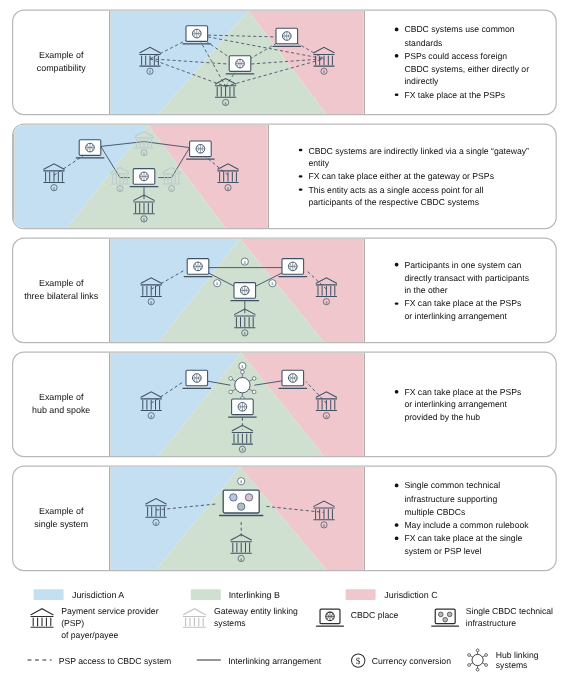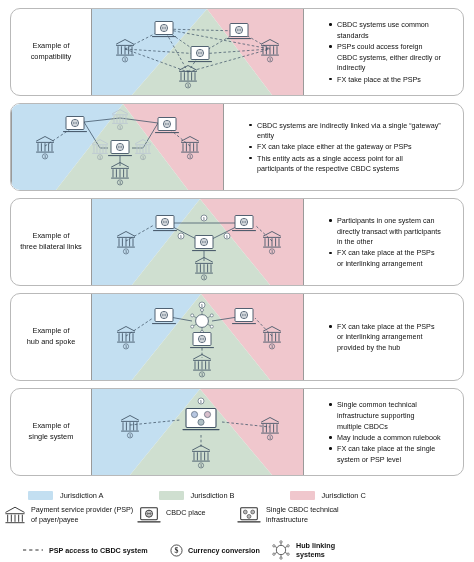--- a/index.html
+++ b/index.html
@@ -55,31 +55,31 @@
     display:flex;align-items:flex-end;padding-left:28px;box-sizing:border-box;
     font-size:7.4px;
     gap:28px;
   }
   .lc-item{display:flex;align-items:center;margin-right:27px;}
   .lc-swatch{width:25px;height:9px;margin-right:7px;border-radius:1px;}
   .lc-label{color:#111;}
 
   .legend-icons{
     position:absolute;left:0;top:503px;width:474px;height:32px;
-    display:flex;align-items:flex-start;padding-left:4px;box-sizing:border-box;
+    display:flex;align-items:flex-start;padding-left:24px;box-sizing:border-box;
   }
   .li-item{display:flex;align-items:flex-start;}
   .li-glyph{flex:0 0 auto;margin-right:5px;margin-top:1px;}
   .li-label{font-size:7.2px;line-height:1.4;color:#111;padding-top:2px;}
 
   .legend-lines{
     position:absolute;left:0;top:540px;width:474px;height:20px;
     display:flex;align-items:center;padding-left:22px;box-sizing:border-box;
   }
-  .ll-item{display:flex;align-items:center;font-weight:bold;}
+  .ll-item{display:flex;align-items:center;}
   .ll-glyph{flex:0 0 auto;margin-right:5px;display:flex;align-items:center;}
   .ll-label{font-size:7.2px;color:#111;}
 </style>
 </head>
 <body>
 
 <div id="page">
 
   <div class="row" style="top:8px">
     <div class="row-label">
@@ -579,21 +579,21 @@
     </div>
   </div>
 
   <div class="legend-colors">
     <div class="lc-item">
       <span class="lc-swatch" style="background:#c3dff1"></span>
       <span class="lc-label">Jurisdiction A</span>
     </div>
     <div class="lc-item">
       <span class="lc-swatch" style="background:#cfdfd0"></span>
-      <span class="lc-label">Jurisdiction B</span>
+      <span class="lc-label">Interlinking B</span>
     </div>
     <div class="lc-item">
       <span class="lc-swatch" style="background:#f0c7cd"></span>
       <span class="lc-label">Jurisdiction C</span>
     </div>
   </div>
 
   <div class="legend-icons">
     <div class="li-item" style="width:133px">
       <span class="li-glyph">
@@ -602,20 +602,34 @@
             <path d="M2,9 L12,3.5 L22,9"></path>
             <path d="M2,10.6 L22,10.6"></path>
             <path d="M4,12 L4,19 M8,12 L8,19 M12,12 L12,19 M16,12 L16,19 M20,12 L20,19"></path>
             <path d="M2,20.4 L22,20.4"></path>
           </g>
         </svg>
       </span>
       <span class="li-label" style="white-space:pre-line">Payment service provider (PSP)
 of payer/payee</span>
     </div>
+    <div class="li-item" style="width:117px">
+      <span class="li-glyph">
+        <svg width="22" height="22" viewBox="0 0 24 24">
+          <g stroke="#c2c2c2" stroke-width="1" fill="none" stroke-linecap="round">
+            <path d="M2,9 L12,3.5 L22,9"></path>
+            <path d="M2,10.6 L22,10.6"></path>
+            <path d="M4,12 L4,19 M8,12 L8,19 M12,12 L12,19 M16,12 L16,19 M20,12 L20,19"></path>
+            <path d="M2,20.4 L22,20.4"></path>
+          </g>
+        </svg>
+      </span>
+      <span class="li-label" style="white-space:pre-line">Gateway entity linking
+systems</span>
+    </div>
     <div class="li-item" style="width:100px">
       <span class="li-glyph" style="margin-top:3px">
         <svg width="24" height="19" viewBox="0 0 26 20">
           <rect x="4" y="1.5" width="18" height="13" rx="1" fill="#ffffff" stroke="#2e2e2e" stroke-width="1.1"></rect>
           <circle cx="13" cy="8" r="3.8" fill="none" stroke="#2e2e2e" stroke-width="1"></circle>
           <path d="M9.2,8 L16.8,8 M13,4.2 L13,11.8 M10.6,5.4 Q13,8 10.6,10.6 M15.4,5.4 Q13,8 15.4,10.6" stroke="#2e2e2e" stroke-width="0.6" fill="none"></path>
           <path d="M1,16.8 L25,16.8" stroke="#2e2e2e" stroke-width="1.3" stroke-linecap="round"></path>
         </svg>
       </span>
       <span class="li-label" style="padding-top:5px">CBDC place</span>
@@ -636,20 +650,28 @@
   </div>
 
   <div class="legend-lines">
     <div class="ll-item" style="width:148px">
       <span class="ll-glyph">
         <svg width="22" height="6" viewBox="0 0 22 6">
           <path d="M1,3 L21,3" stroke="#2e2e2e" stroke-width="1" stroke-dasharray="3.2 3"></path>
         </svg>
       </span>
       <span class="ll-label">PSP access to CBDC system</span>
+    </div>
+    <div class="ll-item" style="width:135px">
+      <span class="ll-glyph">
+        <svg width="22" height="6" viewBox="0 0 22 6">
+          <path d="M1,3 L21,3" stroke="#2e2e2e" stroke-width="1"></path>
+        </svg>
+      </span>
+      <span class="ll-label">Interlinking arrangement</span>
     </div>
     <div class="ll-item" style="width:101px">
       <span class="ll-glyph">
         <svg width="13" height="13" viewBox="0 0 14 14">
           <circle cx="7" cy="7" r="6" fill="none" stroke="#2e2e2e" stroke-width="0.9"></circle>
           <text x="7" y="10" font-size="8.4" text-anchor="middle" fill="#2e2e2e" font-family="Liberation Serif,serif">$</text>
         </svg>
       </span>
       <span class="ll-label">Currency conversion</span>
     </div>

